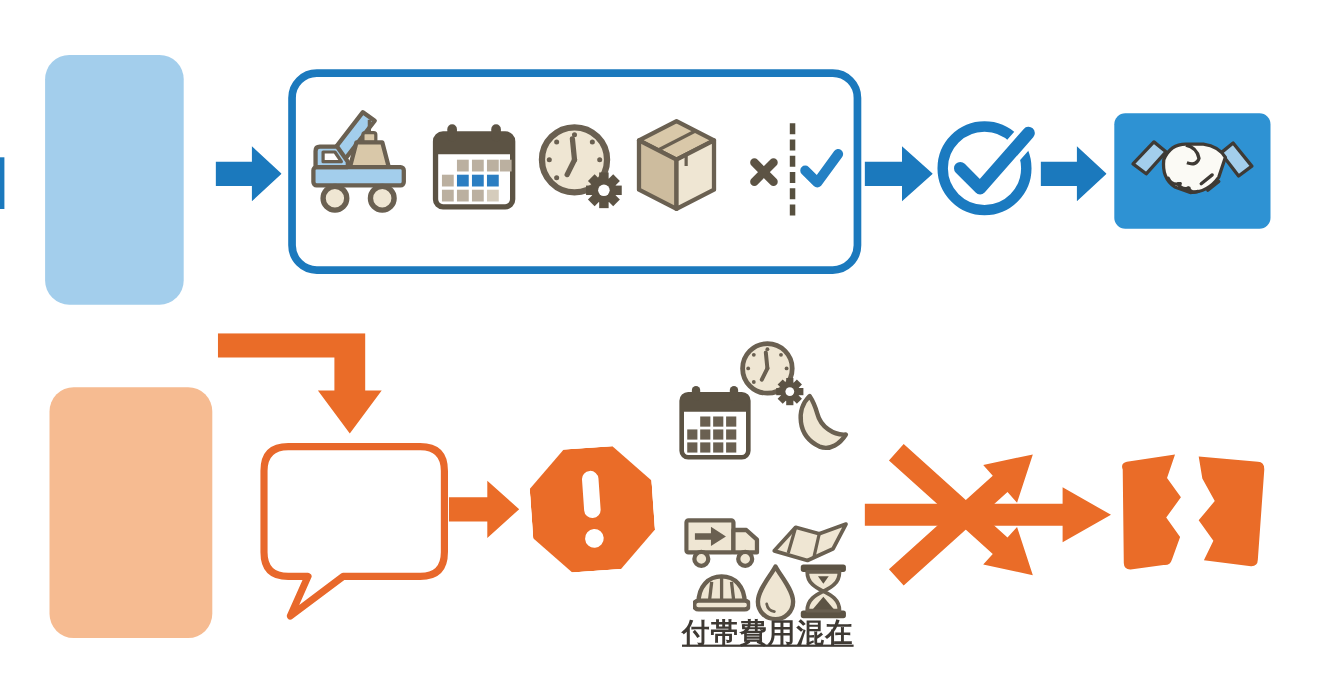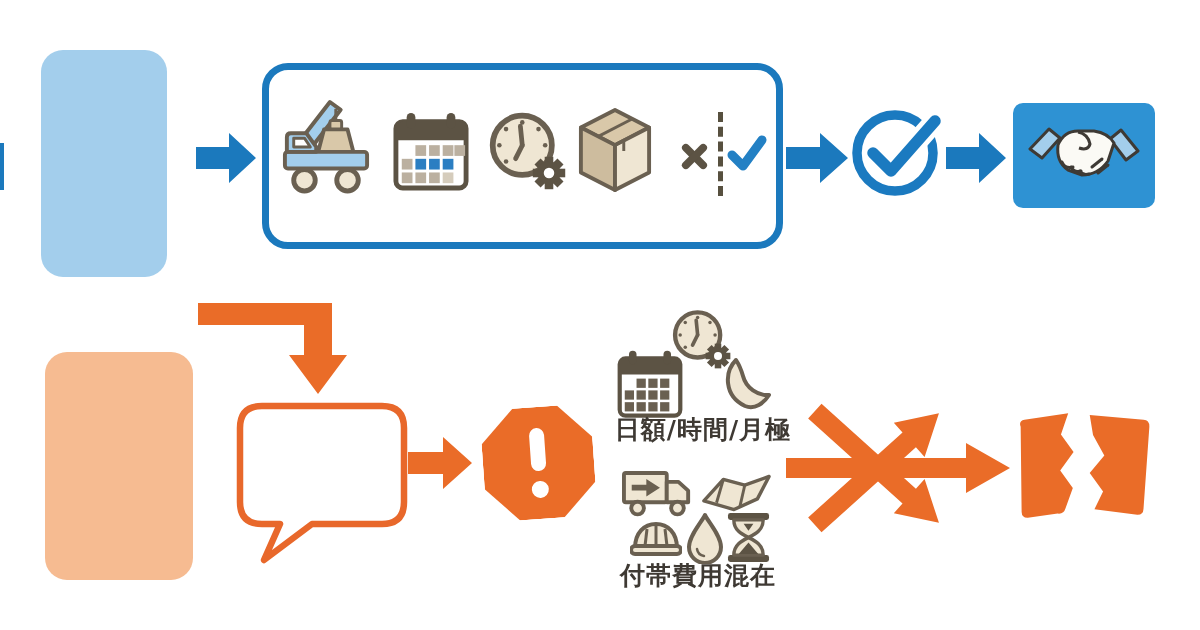--- a/index.html
+++ b/index.html
@@ -223,21 +223,20 @@
         <circle r="12"></circle>
       </g>
       <circle r="5.5" fill="#ffffff"></circle>
     </g>
   </svg>
 
   <svg class="abs" style="left:722px;top:350px;" width="52" height="62" viewBox="0 0 52 62">
     <path d="M14,10 C2,22 2,46 23,56 C33,60 42,53 47,45 C36,46 24,38 21,26 C19,19 16,13 14,10 Z" fill="#EFE6D3" stroke="#6A6051" stroke-width="4" stroke-linejoin="round"></path>
   </svg>
 
-  <div class="abs jp-label" style="left:608px;top:416px;width:190px;">日額/時間/月極</div>
 
   <svg class="abs" style="left:622px;top:470px;" width="72" height="47" viewBox="0 0 74 48">
     <g stroke="#6A6051" stroke-width="4" stroke-linejoin="round">
       <rect x="2" y="3" width="44" height="30" rx="2" fill="#EFE6D3"></rect>
       <path d="M46,12 H58 L68,21 V33 H46 Z" fill="#EFE6D3"></path>
       <circle cx="16" cy="39" r="6.5" fill="#EFE6D3"></circle>
       <circle cx="57" cy="39" r="6.5" fill="#EFE6D3"></circle>
     </g>
     <polygon points="10,15 25,15 25,9 39,18 25,27 25,21 10,21" fill="#6A6051"></polygon>
   </svg>
@@ -267,21 +266,21 @@
 
   <svg class="abs" style="left:727px;top:512px;" width="43" height="51" viewBox="0 0 44 52">
     <rect x="1" y="1" width="42" height="7" rx="2.5" fill="#5C5344"></rect>
     <rect x="1" y="44" width="42" height="7" rx="2.5" fill="#5C5344"></rect>
     <path d="M7,8 C7,19 16,23 22,26 C28,23 37,19 37,8 Z" fill="#EFE6D3" stroke="#6A6051" stroke-width="3.5" stroke-linejoin="round"></path>
     <path d="M7,44 C7,33 16,29 22,26 C28,29 37,33 37,44 Z" fill="#EFE6D3" stroke="#6A6051" stroke-width="3.5" stroke-linejoin="round"></path>
     <polygon points="12,43 22,31 32,43" fill="#5C5344"></polygon>
     <polygon points="17,12 27,12 22,19" fill="#5C5344"></polygon>
   </svg>
 
-  <div class="abs jp-label" style="left:608px;top:562px;width:180px;">付帯費用混在</div>
+  <div class="abs jp-label" style="left:608px;top:562px;width:180px;text-decoration:underline;">付帯費用混在</div>
 
   <svg class="abs" style="left:786px;top:392px;" width="228" height="150" viewBox="0 0 228 150">
     <g fill="#EA6C28">
       <polygon points="-85,-10 42,-10 42,-23 82,0 42,23 42,10 -85,10" transform="translate(92,76) rotate(-42)"></polygon>
       <polygon points="-85,-10 42,-10 42,-23 82,0 42,23 42,10 -85,10" transform="translate(92,76) rotate(42)"></polygon>
       <polygon points="0,66 180,66 180,51 224,76 180,101 180,86 0,86"></polygon>
     </g>
   </svg>
 
   <svg class="abs" style="left:1008px;top:410px;" width="146" height="120" viewBox="0 0 146 120">

